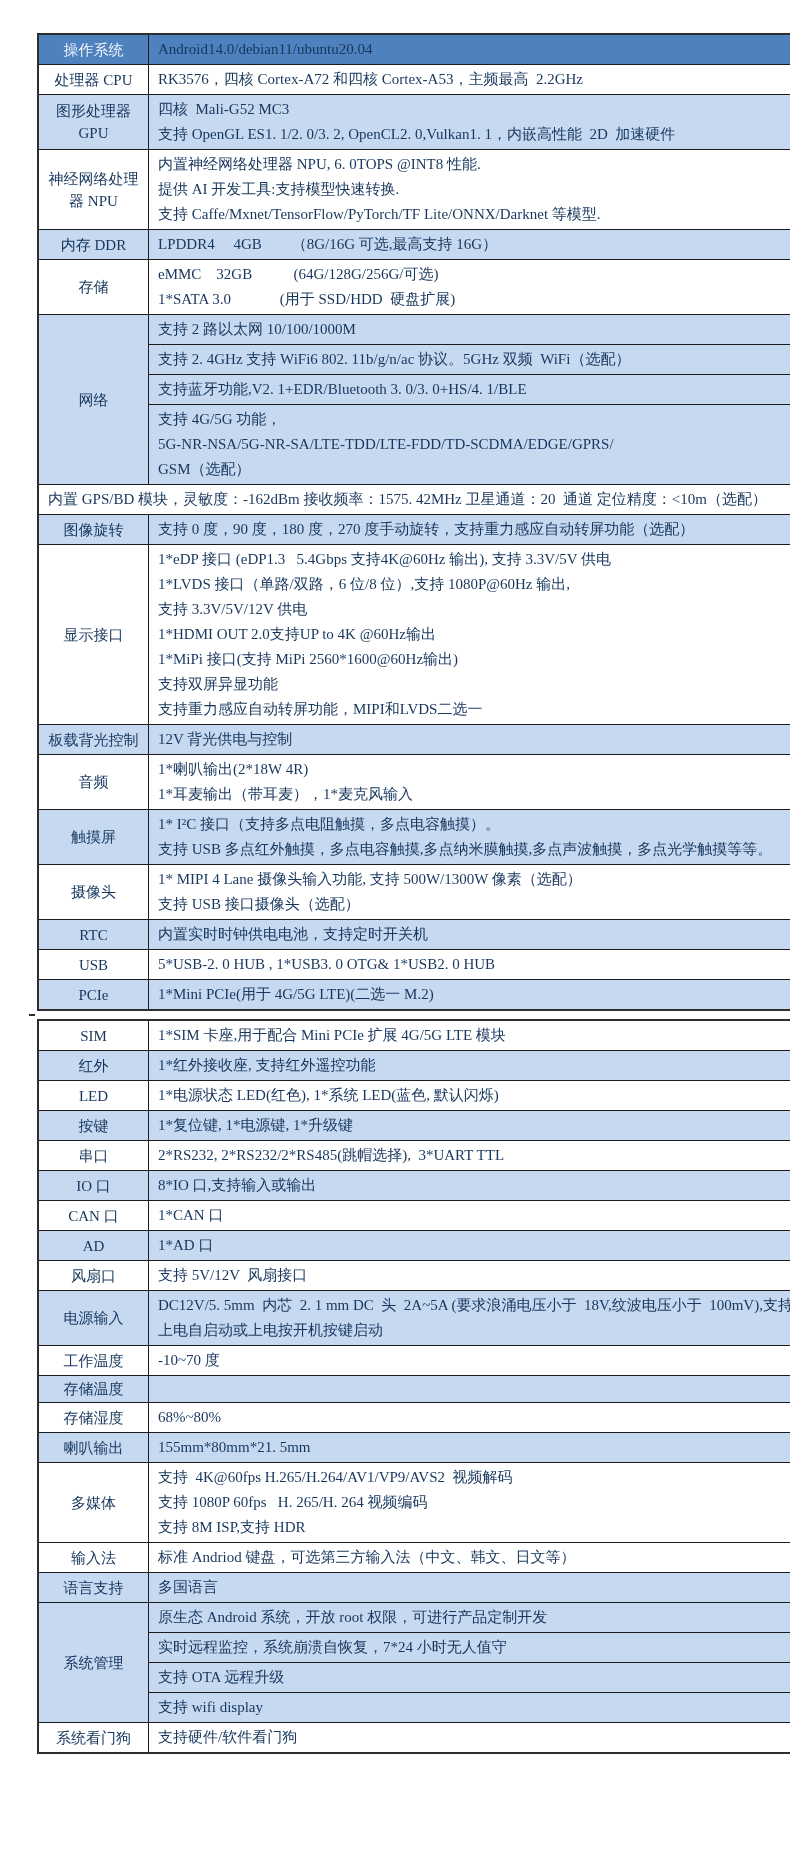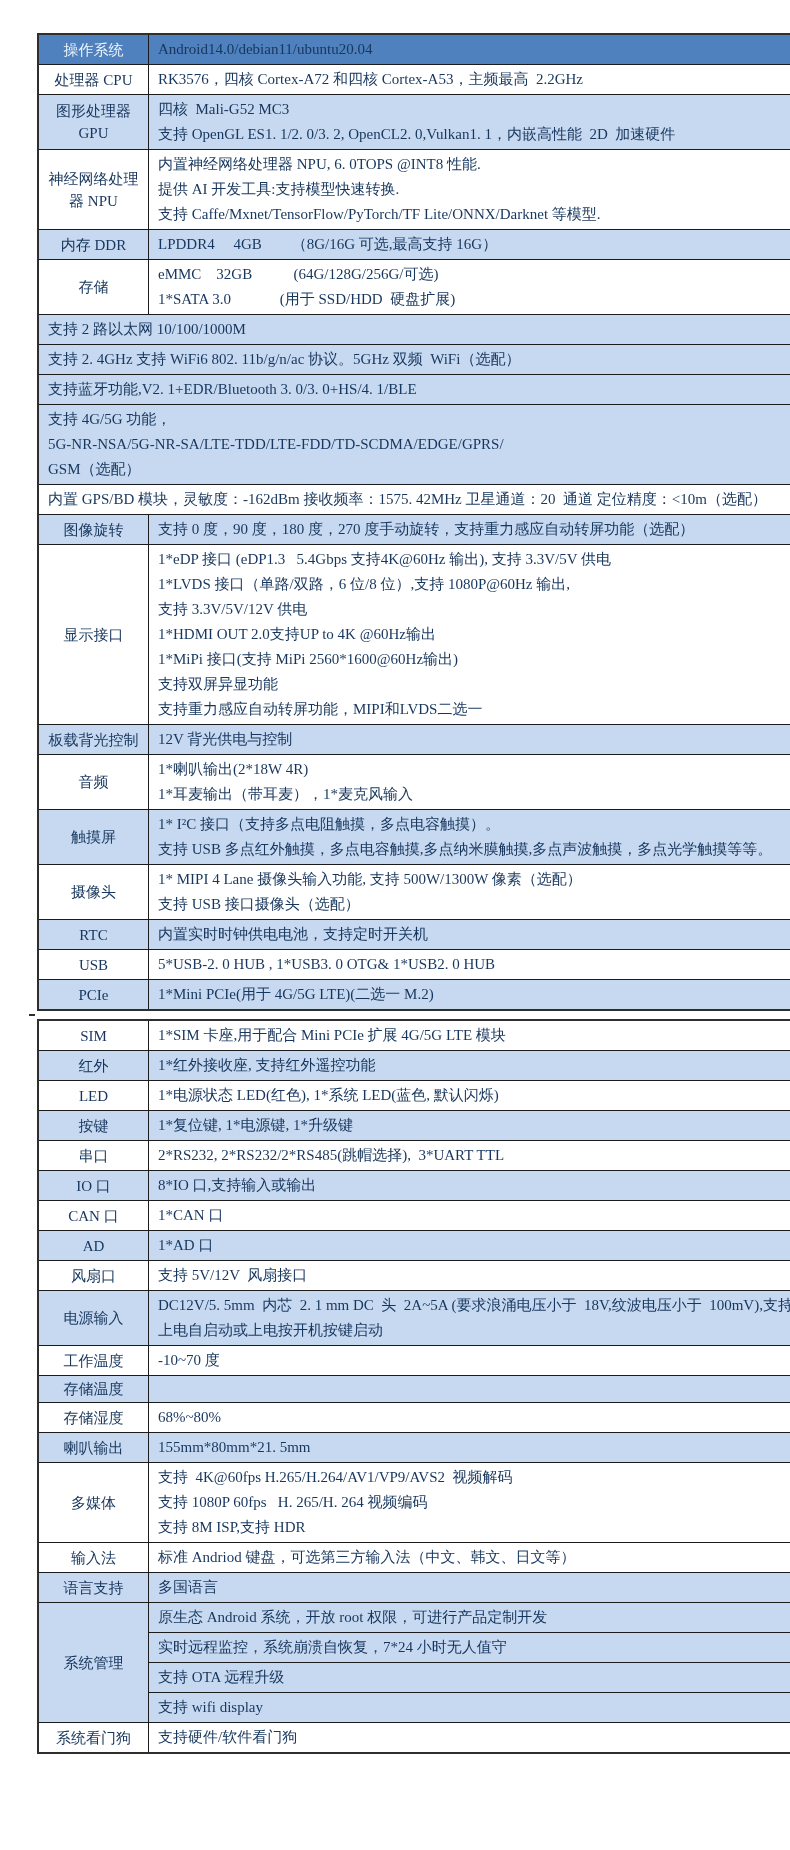--- a/index.html
+++ b/index.html
@@ -98,20 +98,21 @@
         <div class="row shade-white">
           <div class="cell-label">存储</div>
           <div class="cell-vals">
             <div class="subrow">
               <div class="line">eMMC    32GB           (64G/128G/256G/可选)</div>
               <div class="line">1*SATA 3.0             (用于 SSD/HDD  硬盘扩展)</div>
             </div>
           </div>
         </div>
         <div class="row shade-blue">
+          <div class="cell-label">网络</div>
           <div class="cell-vals">
             <div class="subrow">
               <div class="line">支持 2 路以太网 10/100/1000M</div>
             </div>
             <div class="subrow">
               <div class="line">支持 2. 4GHz 支持 WiFi6 802. 11b/g/n/ac 协议。5GHz 双频  WiFi（选配）</div>
             </div>
             <div class="subrow">
               <div class="line">支持蓝牙功能,V2. 1+EDR/Bluetooth 3. 0/3. 0+HS/4. 1/BLE</div>
             </div>

